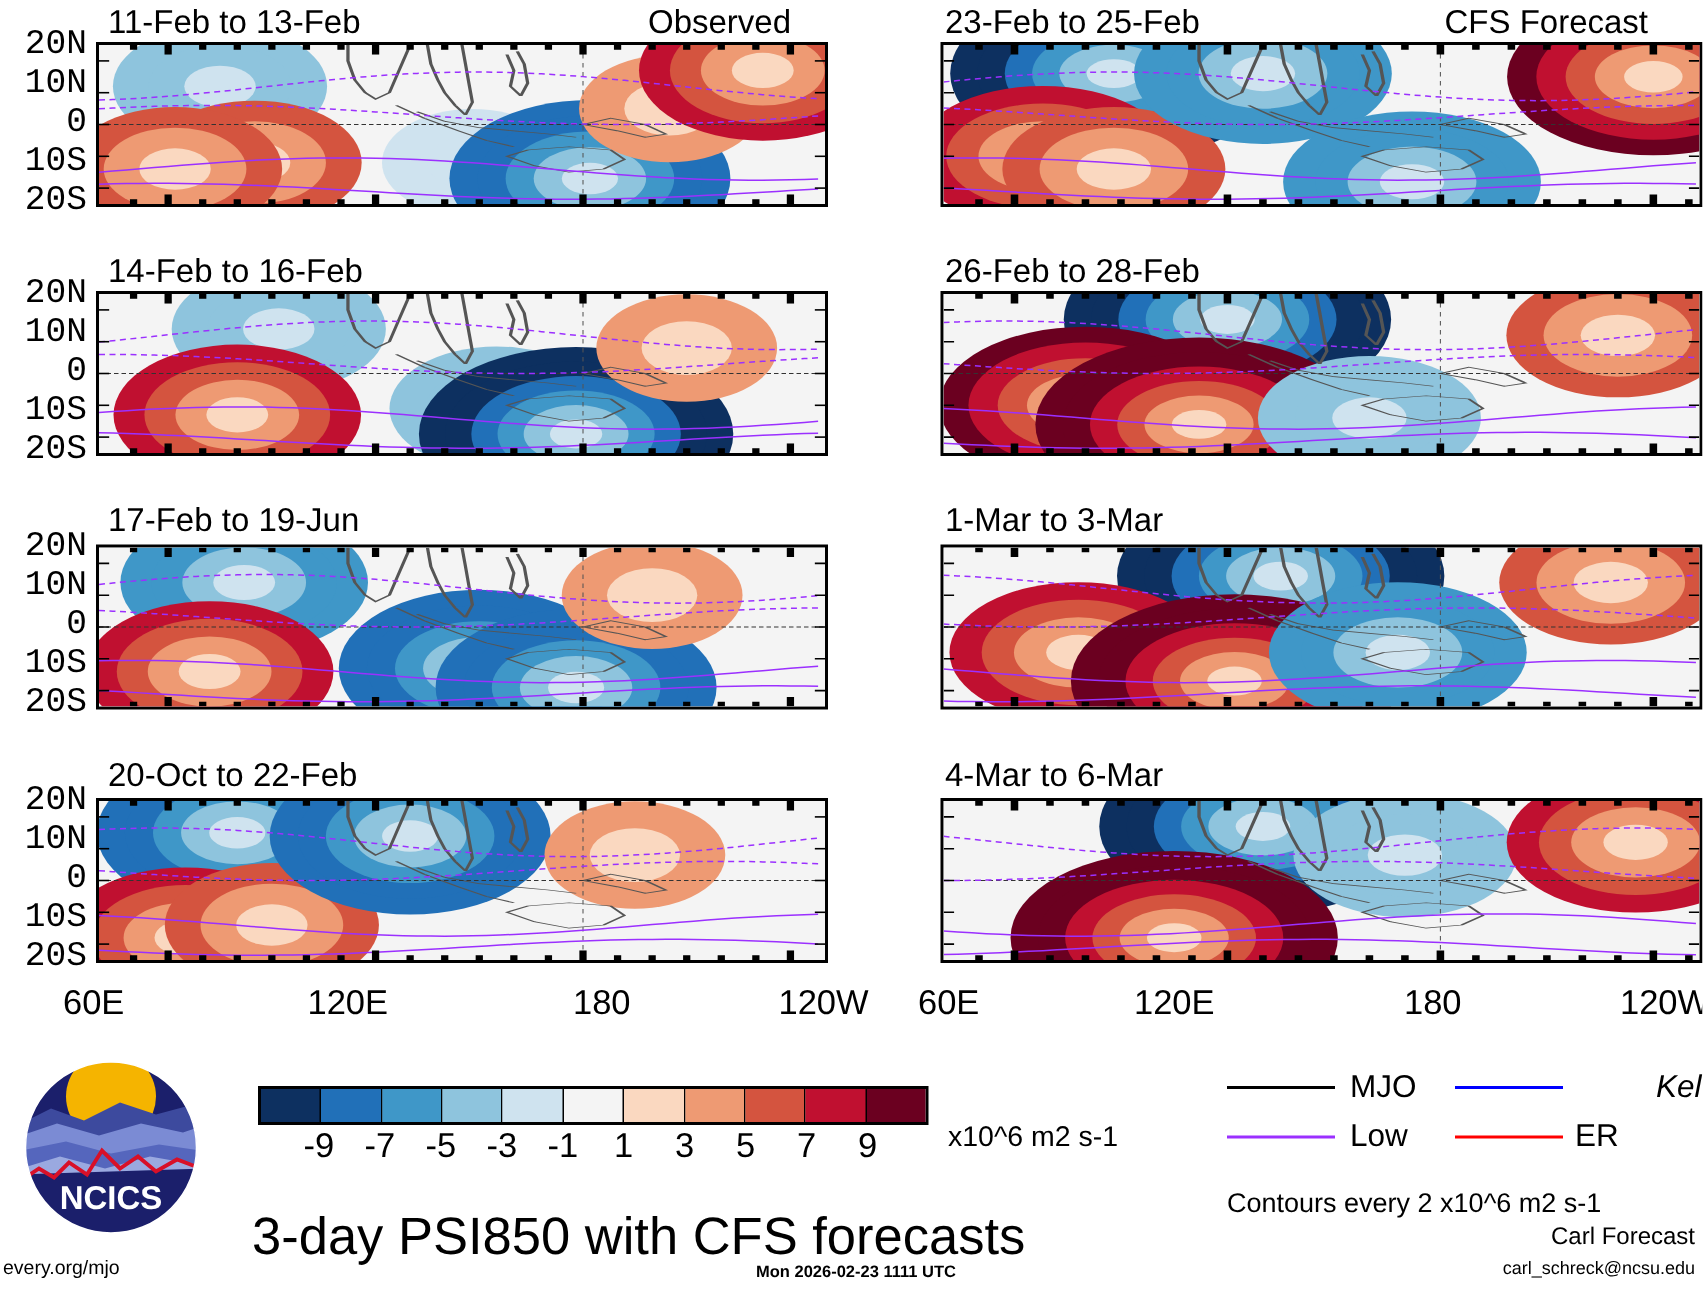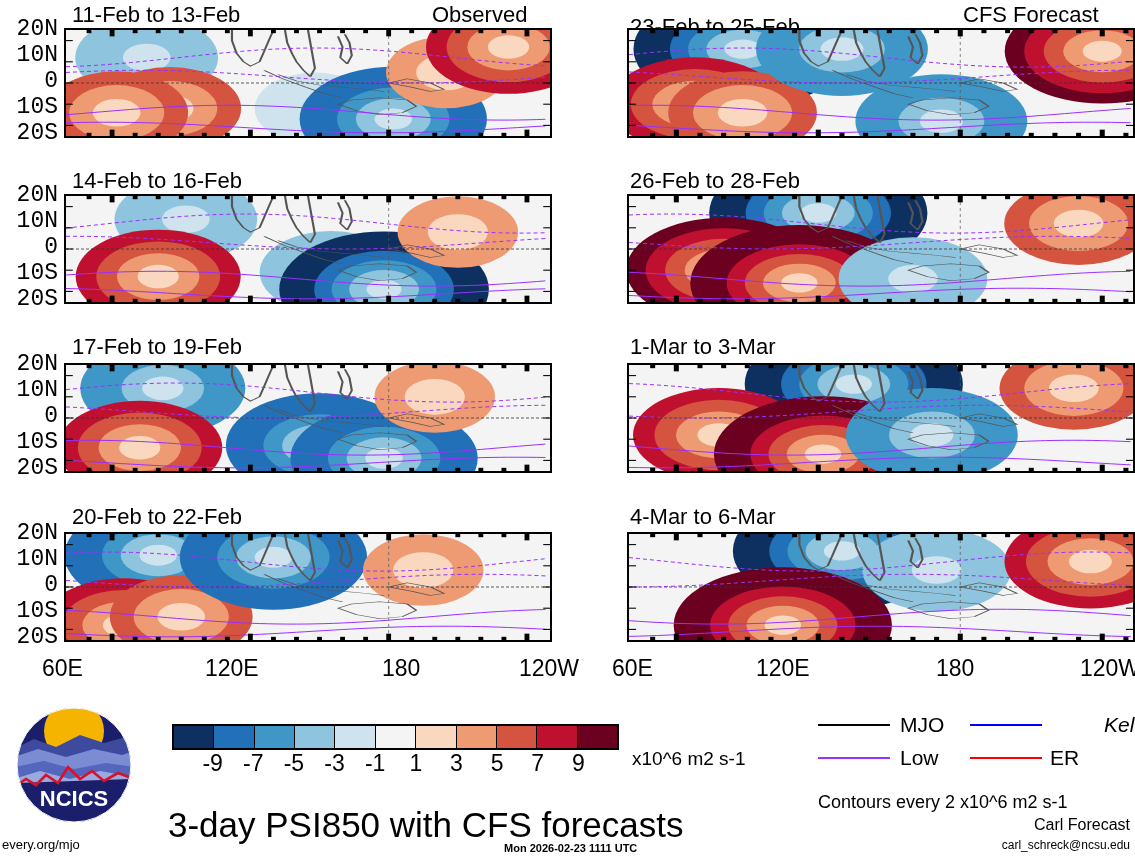--- a/index.html
+++ b/index.html
@@ -41,24 +41,24 @@
   
   #logo{position:absolute;left:14px;top:705px;width:120px;height:120px;}
 </style>
 </head>
 <body>
 
 <div class="abs ptitle" style="left:72px;top:4px;">11-Feb to 13-Feb</div>
 <div class="abs pright" style="left:432px;top:4px;">Observed</div>
 
 <div class="abs ptitle" style="left:72px;top:170px;">14-Feb to 16-Feb</div>
-<div class="abs ptitle" style="left:72px;top:336px;">17-Feb to 19-Feb</div>
-<div class="abs ptitle" style="left:72px;top:506px;">20-Feb to 22-Feb</div>
-
-<div class="abs ptitle" style="left:630px;top:16px;">23-Feb to 25-Feb</div>
+<div class="abs ptitle" style="left:72px;top:336px;">17-Feb to 19-Jun</div>
+<div class="abs ptitle" style="left:72px;top:506px;">20-Oct to 22-Feb</div>
+
+<div class="abs ptitle" style="left:630px;top:4px;">23-Feb to 25-Feb</div>
 <div class="abs pright" style="left:963px;top:4px;">CFS Forecast</div>
 
 <div class="abs ptitle" style="left:630px;top:170px;">26-Feb to 28-Feb</div>
 <div class="abs ptitle" style="left:630px;top:336px;">1-Mar to 3-Mar</div>
 <div class="abs ptitle" style="left:630px;top:506px;">4-Mar to 6-Mar</div>
 
 <div class="abs ylab" style="left:0px;top:18px;width:58px;">20N</div>
 <div class="abs ylab" style="left:0px;top:44px;width:58px;">10N</div>
 <div class="abs ylab" style="left:0px;top:70px;width:58px;">0</div>
 <div class="abs ylab" style="left:0px;top:96px;width:58px;">10S</div>

